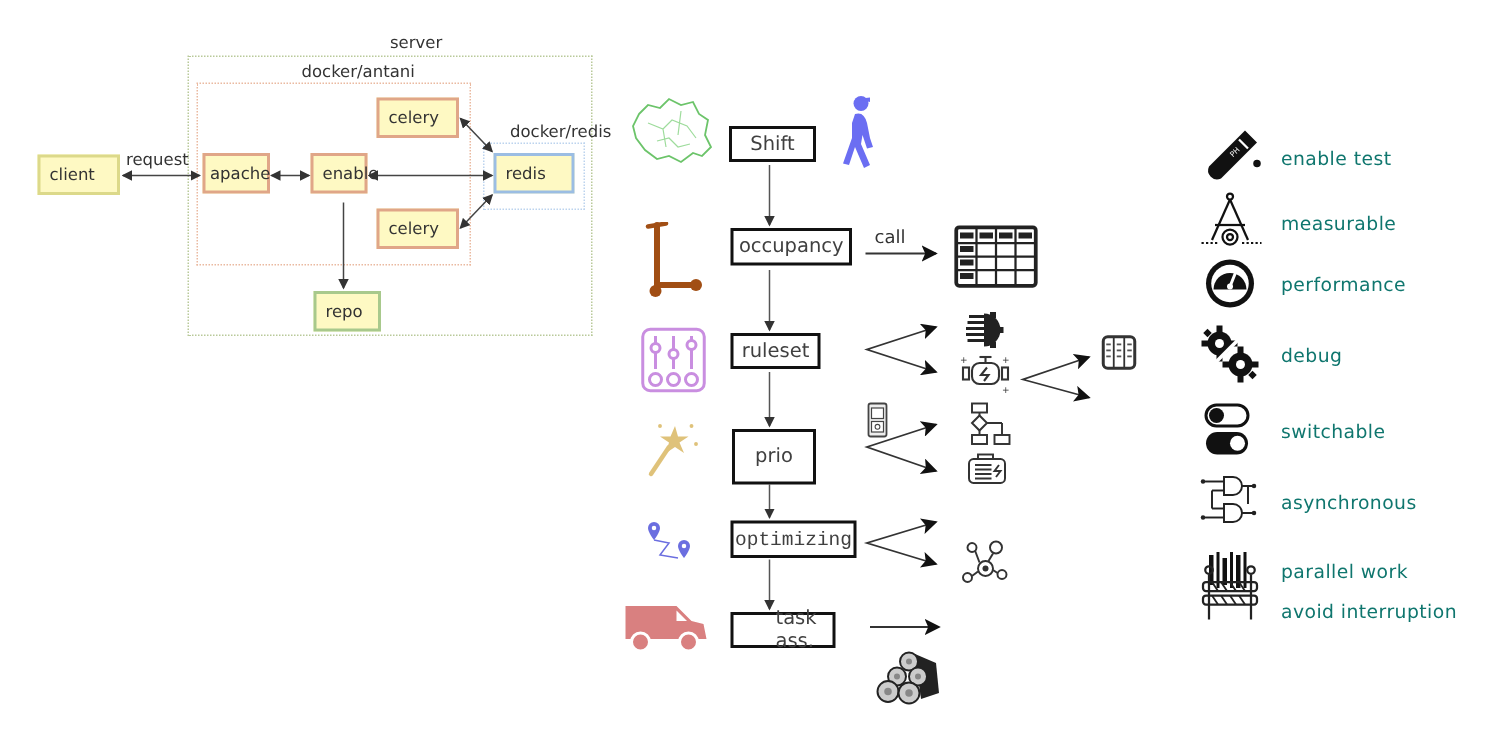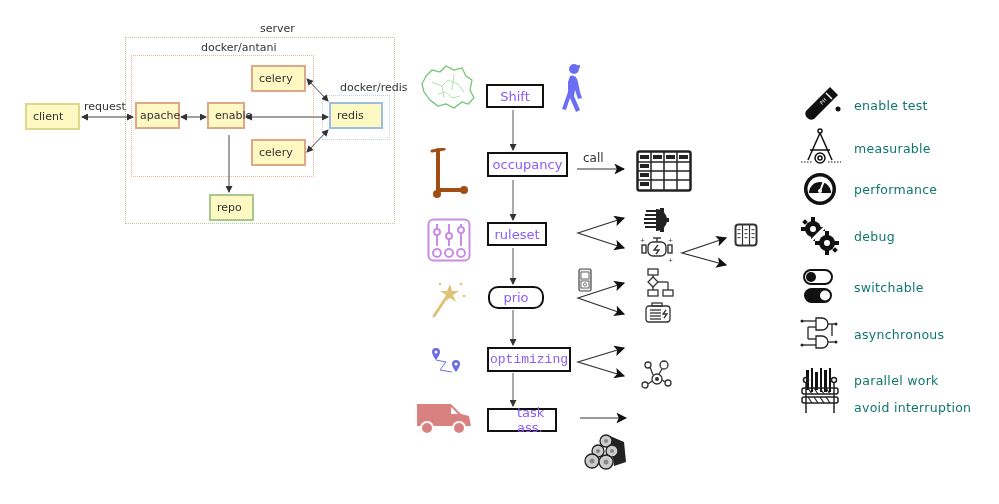--- a/index.html
+++ b/index.html
@@ -8,21 +8,21 @@
   .lbl{position:absolute;font-size:11px;color:#333;white-space:nowrap;}
   .node{position:absolute;box-sizing:border-box;background:#fef9c3;font-size:11px;color:#333;display:flex;align-items:center;padding-left:6px;}
   .node.orange{border:2px solid #e0a688;}
   .node.yellow{border:2px solid #dcd98a;}
   .node.blue{border:2px solid #9bbde3;}
   .node.green{border:2px solid #a8c98c;text-align:center;}
   .zone{position:absolute;box-sizing:border-box;}
   .zone.server{border:1px dotted #b9c99a;}
   .zone.antani{border:1px dotted #eab9a0;}
   .zone.redis{border:1px dotted #bcd3ee;}
-  .step{position:absolute;box-sizing:border-box;border:2.5px solid #111;background:#fff;font-size:13px;color:#8b5cf6;display:flex;align-items:center;justify-content:center;}
+  .step{position:absolute;box-sizing:border-box;border:2.5px solid #111;background:#fff;font-size:13px;color:#404040;display:flex;align-items:center;justify-content:center;}
   .legend-item{position:absolute;left:800px;height:40px;display:flex;align-items:center;}
   .legend-item svg{width:42px;height:40px;}
   .legend-item span{position:absolute;left:54px;font-size:12.5px;color:#0f766e;white-space:nowrap;letter-spacing:0.3px;}
   svg.full{position:absolute;left:0;top:0;}
 </style>
 </head>
 <body>
 
 <div>
   <div class="zone server abs" style="left:125px;top:37px;width:270px;height:187px;"></div>
@@ -93,21 +93,21 @@
 <div>
   <div class="step" style="left:486px;top:84px;width:58px;height:24px;">
       <span>Shift</span>
     </div>
   <div class="step" style="left:487px;top:152px;width:81px;height:25px;">
       <span>occupancy</span>
     </div>
   <div class="step" style="left:487px;top:222px;width:60px;height:24px;">
       <span>ruleset</span>
     </div>
-  <div class="step" style="left:488px;top:286px;width:56px;height:23px;border-radius:10px;">
+  <div class="step" style="left:488px;top:286px;width:56px;height:37px;">
       <span>prio</span>
     </div>
   <div class="step" style="left:487px;top:347px;width:84px;height:25px;font-family:Liberation Mono, monospace;">
       <span>optimizing</span>
     </div>
   <div class="step" style="left:487px;top:408px;width:70px;height:24px;padding-left:28px;">
       <span>task ass.</span>
     </div>
 
   <div class="lbl" style="left:583px;top:151px;font-size:12px;">call</div>

